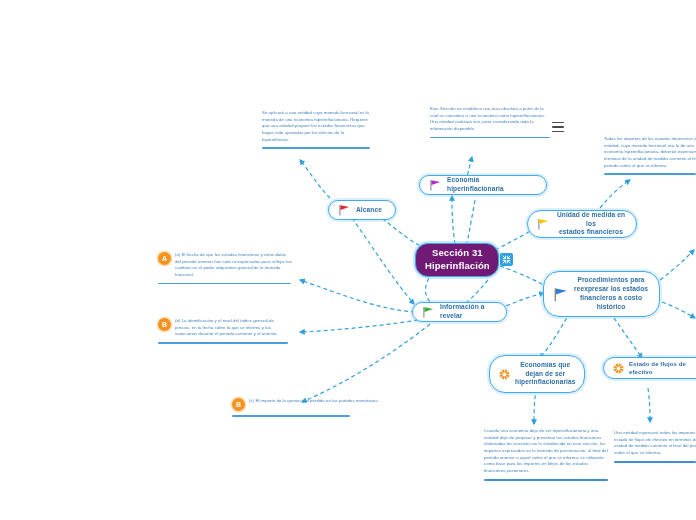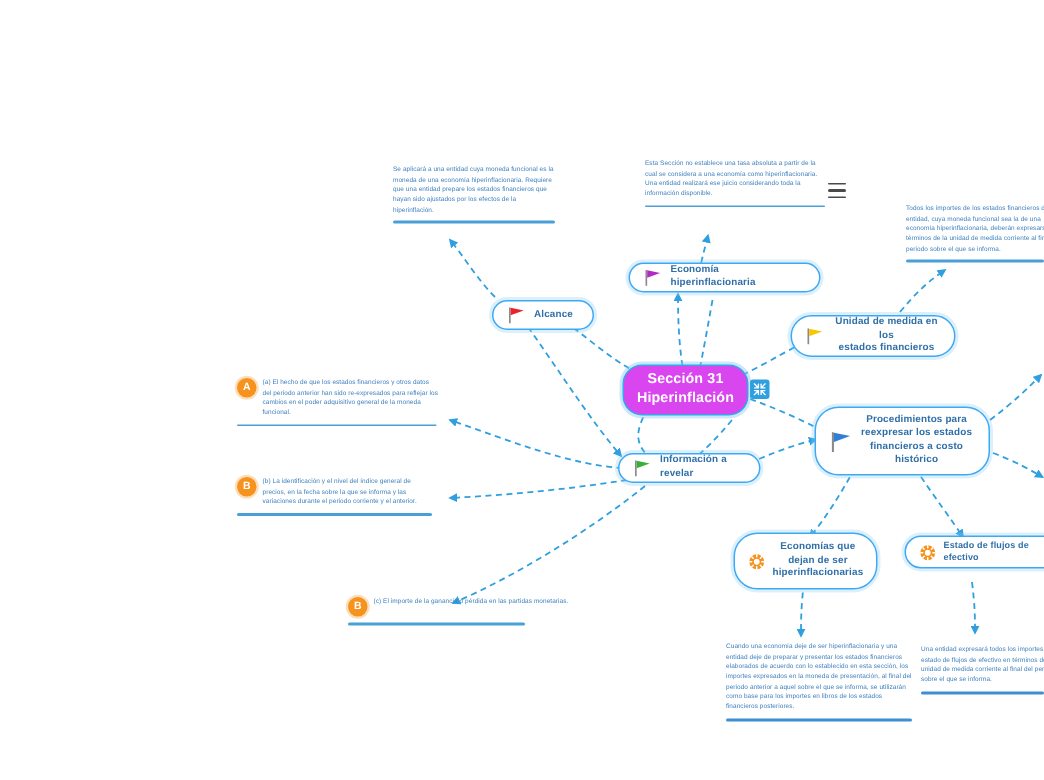--- a/index.html
+++ b/index.html
@@ -44,25 +44,24 @@
     box-shadow: 0 0 0 2px rgba(140,205,245,0.30);
   }
   .node .label {
     font-size: 6.6px;
     line-height: 1.35;
     font-weight: bold;
     color: #2f6fa8;
     letter-spacing: .1px;
   }
   .node.center {
-    background: #d946ef;
+    background: #701a75;
     border-color: #31a8e8;
     border-radius: 13px;
     box-shadow: 0 0 0 2px rgba(140,205,245,0.45);
-    justify-content: center;
   }
   .node.center .label {
     color: #ffffff;
     font-size: 9.5px;
     font-weight: bold;
     text-align: center;
     line-height: 1.35;
   }
   .node.multiline .label { text-align: center; }
 

